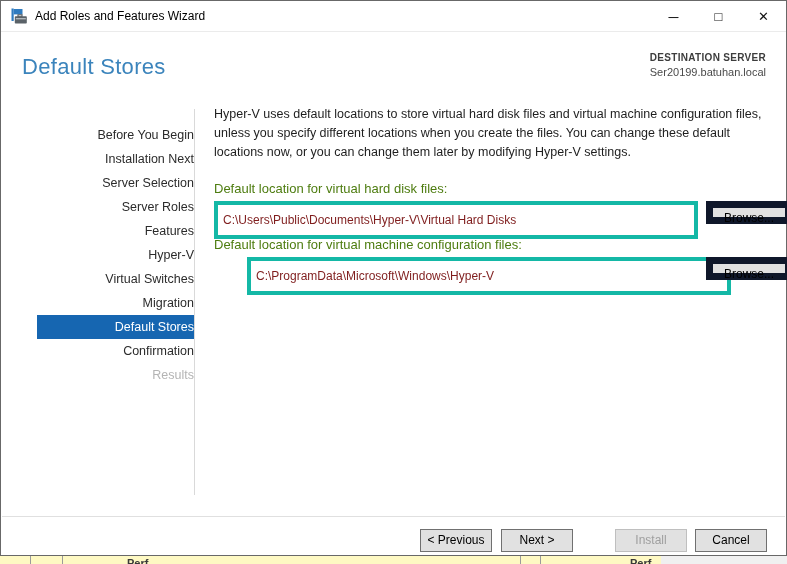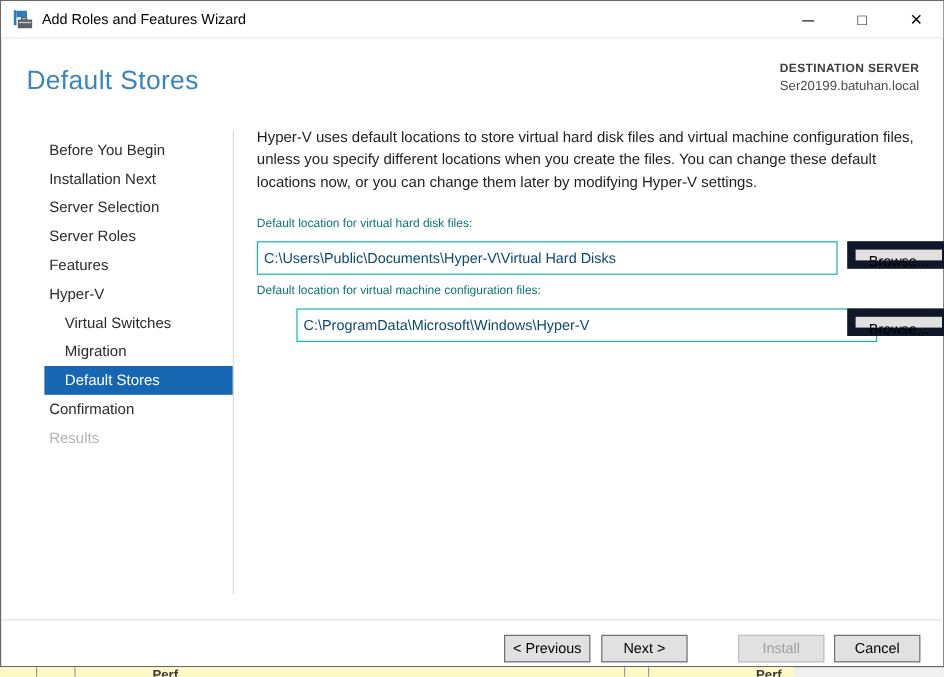--- a/index.html
+++ b/index.html
@@ -24,37 +24,37 @@
   .win-btn.close{ font-size:13px; }
 
   
   .page-title { position:absolute; left:21px; top:53px; font-size:22px;
                 font-weight:300; color:#3b84bc; letter-spacing:.3px; }
   .dest { position:absolute; right:20px; top:51px; text-align:right; color:#3d3d3d; }
   .dest .lab { font-size:10px; font-weight:bold; letter-spacing:.3px; }
   .dest .srv { font-size:11px; margin-top:3px; color:#4a4a4a; }
 
   
-  .sidebar { position:absolute; left:0; top:112px; width:193px; }
+  .sidebar { position:absolute; left:0; top:122px; width:193px;text-align:right; }
   .nav-item { height:24px; line-height:24px; font-size:12.5px; color:#2b2b2b; cursor:default; }
   .nav-item.lvl1 { padding-left:40px; }
   .nav-item.lvl2 { padding-left:53px; }
   .nav-item.selected { background:#1666b1; color:#ffffff;
                        margin-left:36px; width:157px; padding-left:17px; }
   .nav-item.disabled { color:#b4b4b4; }
   .vsep { position:absolute; left:193px; top:108px; width:1px; height:386px; background:#d9d9d9; }
 
   
   .content { position:absolute; left:213px; top:104px; width:560px; }
   .intro { font-size:12.5px; line-height:19px; color:#1e1e1e; width:558px; }
-  .field-label { position:absolute; left:0; font-size:10px; color:#0f766e; }
+  .field-label { position:absolute; left:0; font-size:13px; color:#4d7c0f; }
   .lab1 { top:76px; } .lab2 { top:132px; }
-  .path-input { position:absolute; left:0; width:484px; height:28px;
-                border:1px solid #14b8a6; background:#fff; font-size:12px;
-                padding:0 5px; color:#0c4a6e; font-family:"Liberation Sans", sans-serif; }
+  .path-input { position:absolute; left:0; width:484px; height:38px;
+                border:4px solid #14b8a6; background:#fff; font-size:12px;
+                padding:0 5px; color:#7f1d1d; font-family:"Liberation Sans", sans-serif; }
   .in1 { top:96px; } .in2 { top:152px;margin-left:33px; }
   .browse-btn { position:absolute; left:492px; width:86px; height:23px;
                 background:#e1e1e1; border:7px solid #0f172a; font-size:12px;
                 color:#000; text-align:center; line-height:21px; cursor:default;
                 font-family:"Liberation Sans", sans-serif; }
   .b1 { top:96px; } .b2 { top:152px; }
 
   
   .footer-line { position:absolute; left:1px; top:515px; width:783px; height:1px; background:#e0e0e0; }
   .btn { position:absolute; top:528px; width:72px; height:23px; background:#e1e1e1;

